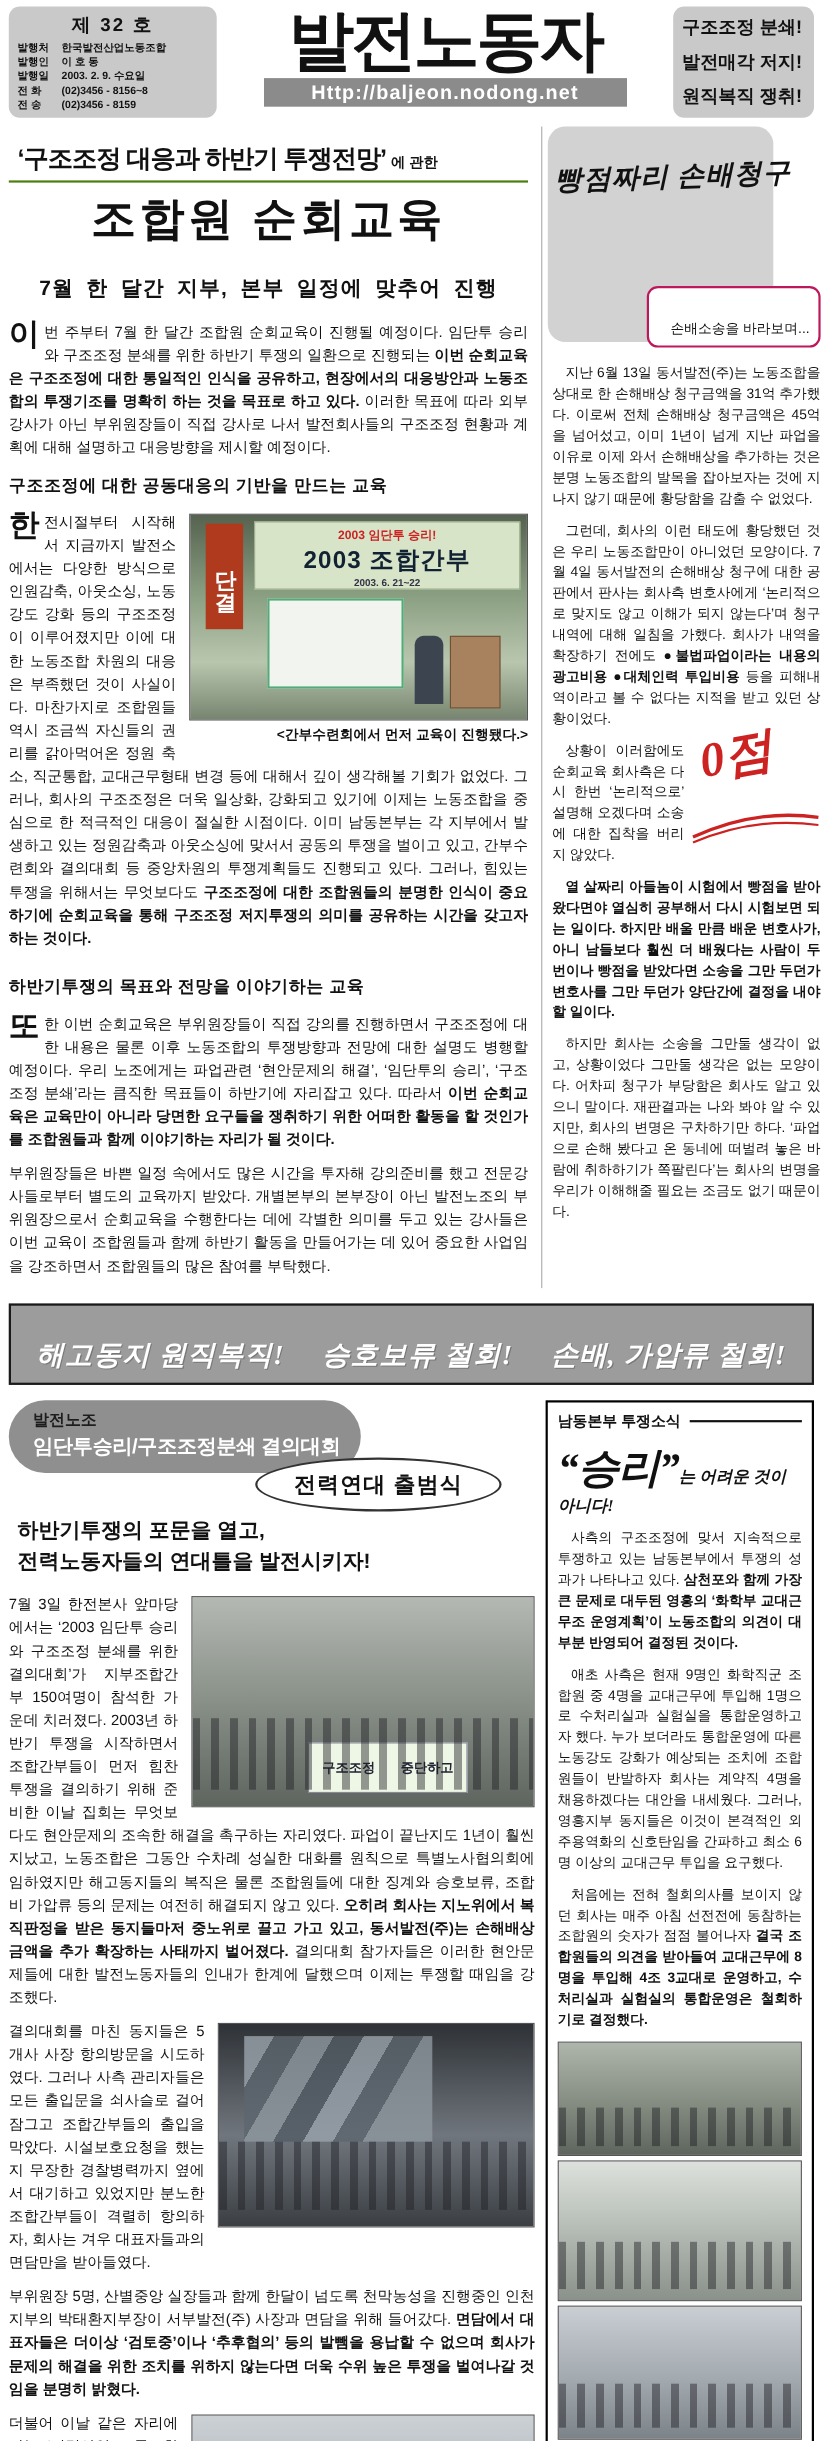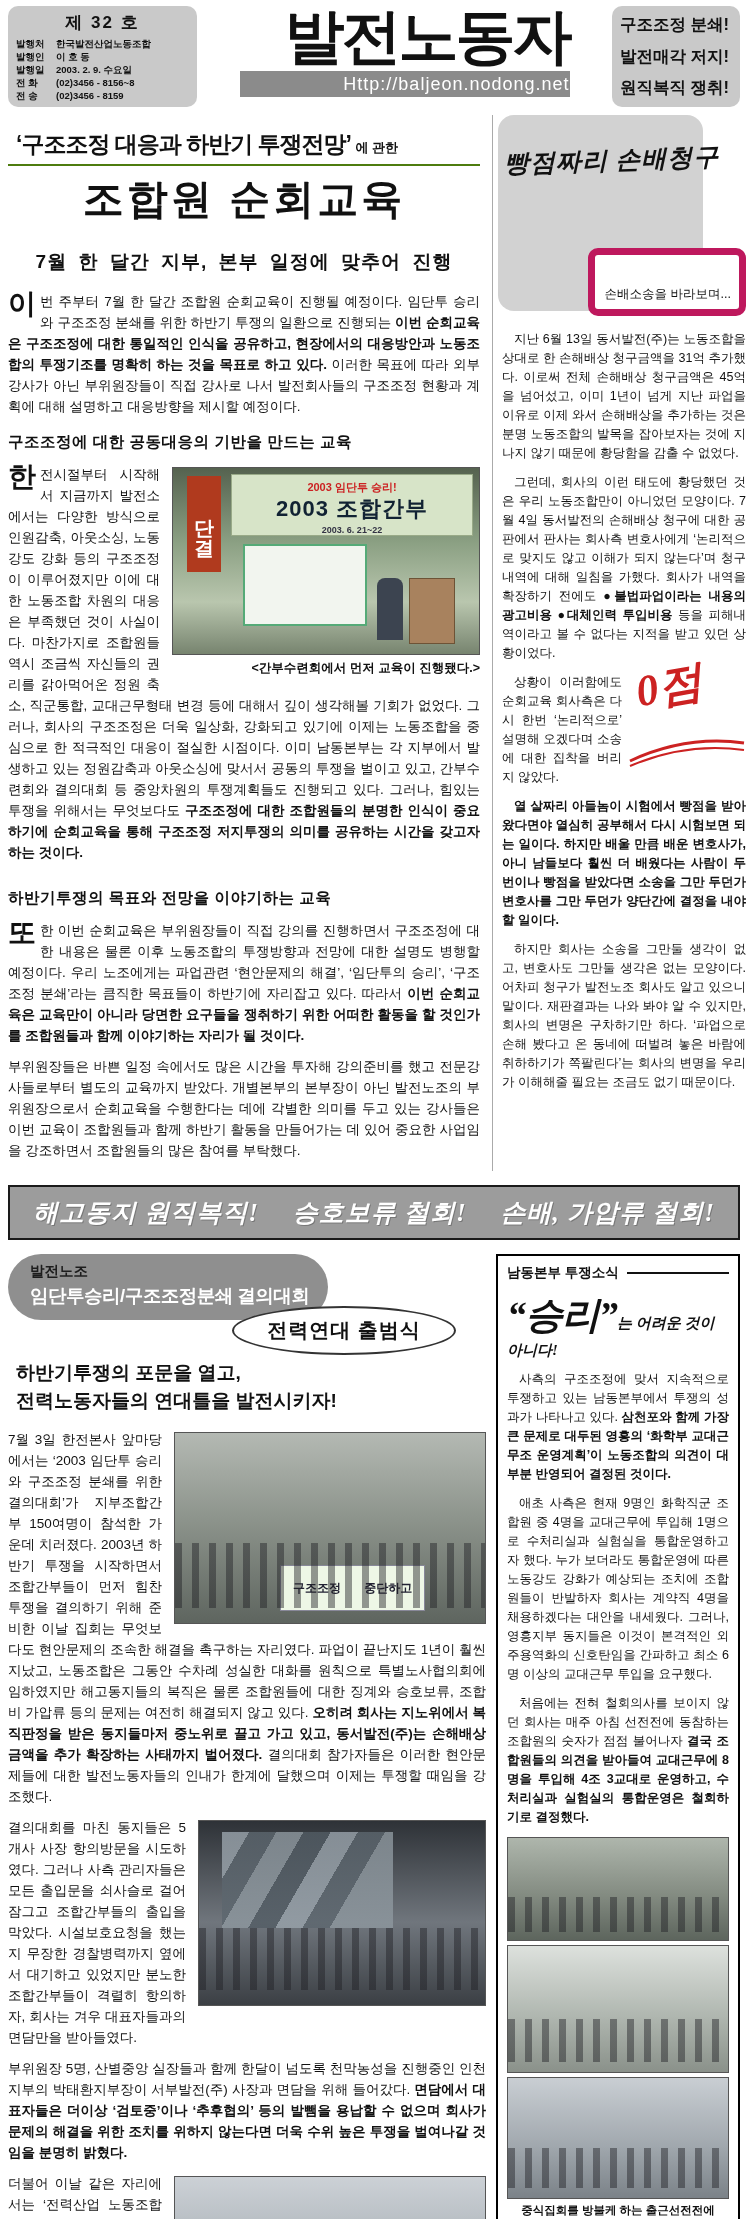--- a/index.html
+++ b/index.html
@@ -7,23 +7,23 @@
   .page{width:748px;box-sizing:border-box;padding:6px 8px;}
   .b{font-weight:700;}
   p{margin:0 0 10px;text-align:justify;}
 
   
   .masthead{display:flex;align-items:stretch;justify-content:space-between;margin-bottom:8px;}
   .issue-box{width:189px;background:#c9c9c9;border-radius:10px;padding:5px 8px;box-sizing:border-box;}
   .issue-no{font-size:17px;font-weight:700;text-align:center;margin-bottom:3px;letter-spacing:2px;}
   .info-row{display:flex;font-size:9.5px;font-weight:700;line-height:13px;gap:6px;}
   .info-row .lbl{width:34px;flex:0 0 auto;}
-  .title-wrap{width:330px;text-align:right;}
+  .title-wrap{width:330px;text-align:center;}
   .paper-title{margin:0;font-size:60px;line-height:62px;font-weight:700;letter-spacing:-3px;white-space:nowrap;}
-  .url-bar{margin-top:3px;background:#8b8b8b;color:#fff;font-weight:400;font-size:18px;line-height:26px;letter-spacing:1px;}
+  .url-bar{margin-top:3px;background:#8b8b8b;color:#fff;font-weight:700;font-size:18px;line-height:26px;letter-spacing:1px;}
   .slogan-box{width:128px;background:#c9c9c9;border-radius:10px;padding:8px 8px;box-sizing:border-box;display:flex;flex-direction:column;justify-content:space-between;}
   .slogan-box div{font-size:16.5px;font-weight:700;white-space:nowrap;}
 
   
   .sec1{display:flex;gap:12px;}
   .sec1 .col-l{width:472px;flex:0 0 auto;}
   .sec1 .col-r{width:244px;flex:0 0 auto;border-left:1px solid #aaa;padding-left:9px;box-sizing:content-box;}
 
   .kicker-line{border-bottom:2px solid #4d7c0f;padding:14px 0 4px 8px;margin-bottom:6px;}
   .kicker{font-size:23px;font-weight:700;letter-spacing:-1px;}
@@ -49,35 +49,35 @@
   .ph1-date{color:#334;font-size:9px;font-weight:700;}
   .ph1-board{position:absolute;left:70px;top:76px;width:120px;height:78px;background:#f2f5ef;border:2px solid #5a7;}
   .ph1-podium{position:absolute;right:24px;bottom:10px;width:44px;height:64px;background:#a8825e;border:1px solid #6d5336;}
   .ph1-speaker{position:absolute;right:76px;bottom:14px;width:26px;height:62px;background:#3c4450;border-radius:8px 8px 0 0;}
 
   
   .sobae-head{position:relative;height:205px;margin-bottom:10px;}
   .sobae-gray{position:absolute;left:-4px;top:0;width:205px;height:196px;background:#d2d2d2;border-radius:16px;}
   .sobae-title{position:absolute;left:2px;top:28px;width:250px;font-family:"Liberation Serif","DejaVu Serif",serif;
     font-style:italic;font-weight:700;font-size:25px;transform:rotate(-2deg);letter-spacing:1px;}
-  .sobae-sub{position:absolute;right:0;bottom:4px;width:158px;height:68px;border:7px solid #be185d;border-radius:10px;
+  .sobae-sub{position:absolute;right:0;bottom:4px;width:158px;height:56px;border:2px solid #be185d;border-radius:10px;
     background:#fff;display:flex;align-items:flex-end;justify-content:flex-end;padding:6px 8px;box-sizing:border-box;
     font-size:12.5px;font-weight:400;}
   .body-r{font-size:12.5px;line-height:19px;}
   .body-r p{text-indent:12px;}
   .zero-mark{float:right;width:118px;height:92px;margin:2px 0 2px 6px;position:relative;color:#cc2222;}
   .zero-text{position:absolute;left:8px;top:2px;font-family:"Liberation Serif","DejaVu Serif",serif;
     font-style:italic;font-weight:700;font-size:44px;transform:rotate(-10deg);}
   .zero-swoosh{position:absolute;left:0;bottom:0;}
 
   
   .banner{margin:14px 0;background:#9c9c9c;border:2px solid #1a1a1a;color:#fff;display:flex;justify-content:space-around;
     align-items:center;padding:9px 6px;}
   .banner span{font-family:"Liberation Serif","DejaVu Serif",serif;font-style:italic;font-weight:700;font-size:25px;
-    letter-spacing:1px;text-shadow:1px 1px 0 #777;white-space:nowrap;}
+    letter-spacing:1px;text-shadow:1px 1px 0 #777;white-space:nowrap;margin-top:19px;}
 
   
   .sec2{display:flex;gap:10px;margin-top:6px;}
   .sec2 .col-l{width:478px;flex:0 0 auto;}
   .sec2 .col-r{width:244px;flex:0 0 auto;border:2px solid #000;padding:8px 9px;box-sizing:border-box;align-self:flex-start;}
 
   .bubble1{width:320px;background:#8f8f8f;border-radius:36px;padding:8px 22px 12px;box-sizing:border-box;}
   .bubble1-small{color:#1d1d1d;font-weight:700;font-size:14.5px;margin-bottom:2px;}
   .bubble1-main{color:#fff;font-weight:700;font-size:18.5px;letter-spacing:-.5px;white-space:nowrap;}
   .bubble2{width:212px;margin:-14px 30px 4px auto;border:2px solid #333;border-radius:50%;background:#fff;
@@ -195,21 +195,21 @@
         <div class="zero-mark">
           <span class="zero-text">0점</span>
           <svg class="zero-swoosh" width="118" height="34" viewBox="0 0 118 34">
             <path d="M2 28 Q 58 2 116 10" stroke="#cc2222" fill="none" stroke-width="3"></path>
             <path d="M2 33 Q 58 9 116 17" stroke="#cc2222" fill="none" stroke-width="2"></path>
           </svg>
         </div>
         <p><span><span>상황이 이러함에도 순회교육 회사측은 다시 한번 ‘논리적으로’ 설명해 오겠다며 소송에 대한 집착을 버리지 않았다.</span></span></p>
         <p><span><span class="b">열 살짜리 아들놈이 시험에서 빵점을 받아왔다면야 열심히 공부해서 다시 시험보면 되는 일이다. 하지만 배울 만큼 배운 변호사가, 아니 남들보다 훨씬 더 배웠다는 사람이 두 번이나 빵점을 받았다면 소송을 그만 두던가 변호사를 그만 두던가 양단간에 결정을 내야할 일이다.</span></span></p>
         <div class="clear"></div>
-        <p><span><span>하지만 회사는 소송을 그만둘 생각이 없고, 변호사도 그만둘 생각은 없는 모양이다. 어차피 청구가 발전노조 회사도 알고 있으니 말이다. 재판결과는 나와 봐야 알 수 있지만, 회사의 변명은 구차하기만 하다. ‘파업으로 손해 봤다고 온 동네에 떠벌려 놓은 바람에 취하하기가 쪽팔린다’는 회사의 변명을 우리가 이해해줄 필요는 조금도 없기 때문이다.</span></span></p>
+        <p><span><span>하지만 회사는 소송을 그만둘 생각이 없고, 상황이었다 그만둘 생각은 없는 모양이다. 어차피 청구가 부당함은 회사도 알고 있으니 말이다. 재판결과는 나와 봐야 알 수 있지만, 회사의 변명은 구차하기만 하다. ‘파업으로 손해 봤다고 온 동네에 떠벌려 놓은 바람에 취하하기가 쪽팔린다’는 회사의 변명을 우리가 이해해줄 필요는 조금도 없기 때문이다.</span></span></p>
       </div>
     </div>
   </section>
 
   <div class="banner">
     <span>해고동지 원직복직!</span>
     <span>승호보류 철회!</span>
     <span>손배, 가압류 철회!</span>
   </div>
 

